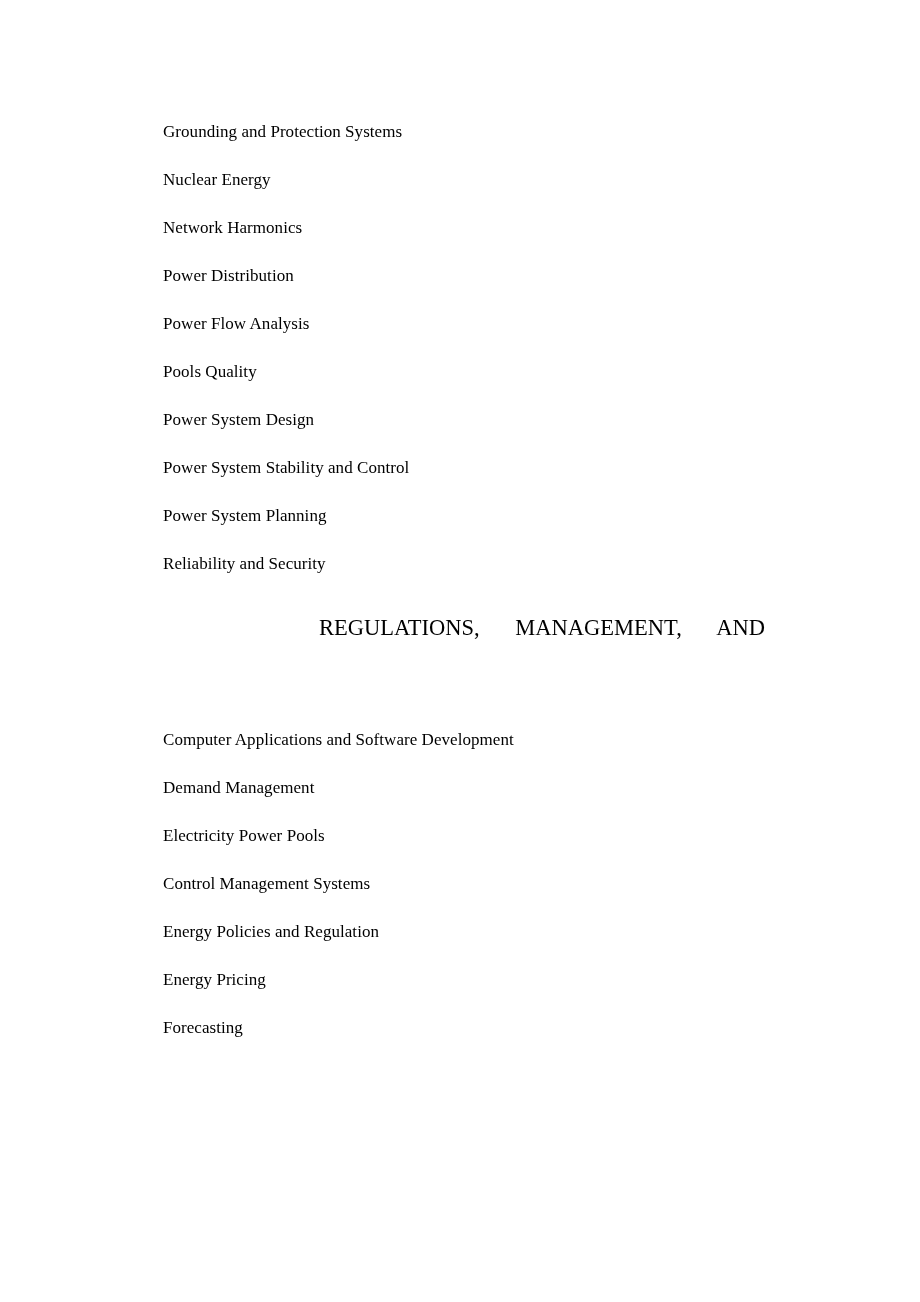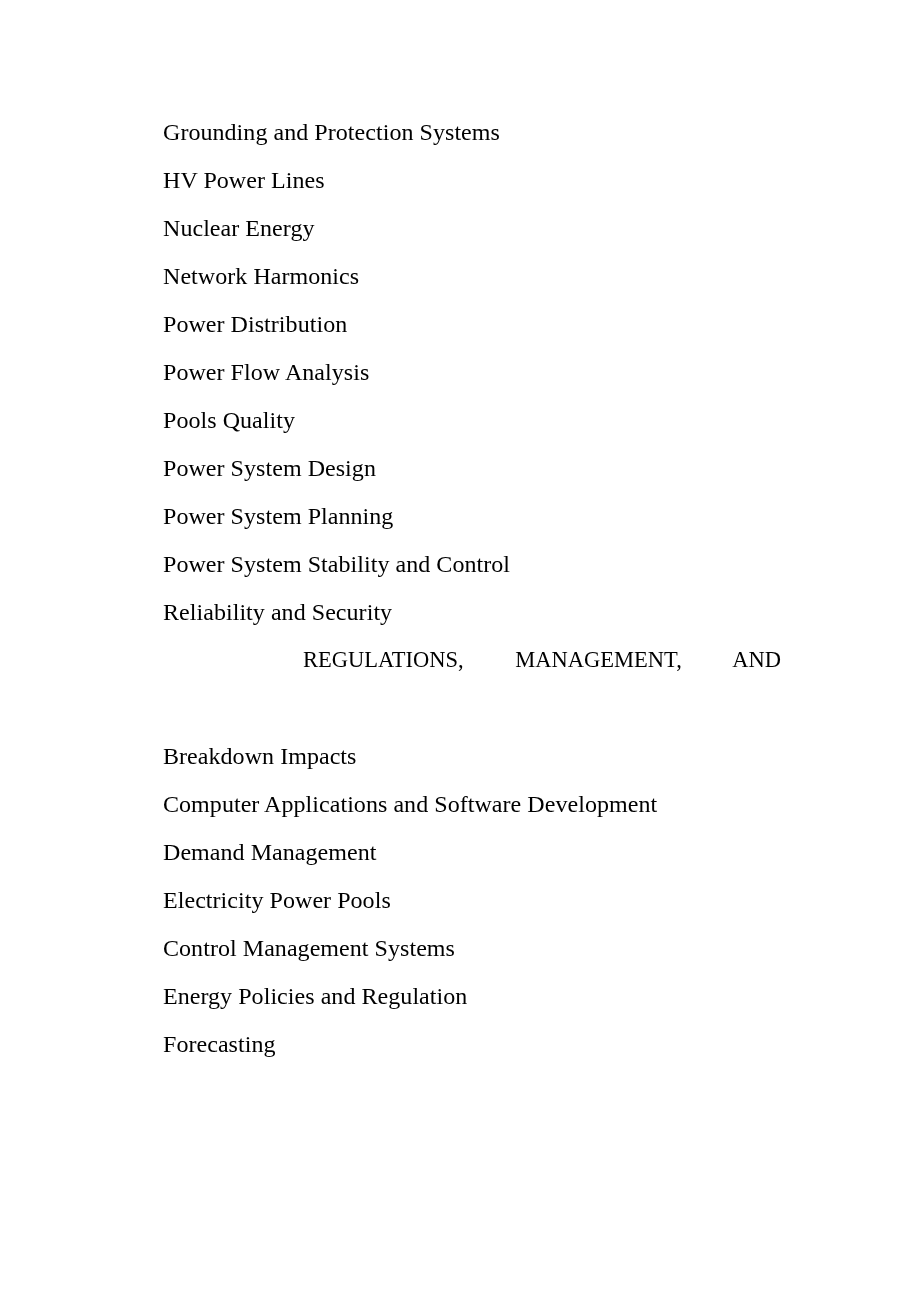--- a/index.html
+++ b/index.html
@@ -27,28 +27,28 @@
     width: 643px; 
   }
   .topic-list {
     list-style: none;
     margin: 0;
     padding: 0;
   }
   .topic-item {
     margin: 0;
     padding: 0 0 0 25px;          
-    font-size: 24px;
+    font-size: 17px;
     line-height: 48px;
     height: 48px;
     white-space: nowrap;
     letter-spacing: 0.05px;
   }
   .section-heading {
-    margin: 0;
+    margin: 16px;
     padding: 0;
     font-size: 22.5px;
     line-height: 48px;
     font-weight: normal;
     text-align: justify;
     text-align-last: left;
     text-indent: 165px;           
     word-spacing: 0.5px;
   }
   
@@ -68,42 +68,41 @@
   }
 </style>
 </head>
 <body>
 
 <div class="page">
   <div class="content">
 
     <ul class="topic-list">
       <li class="topic-item">Grounding and Protection Systems</li>
-      <li class="topic-item">HV Power Lines</li>
       <li class="topic-item">Nuclear Energy</li>
       <li class="topic-item">Network Harmonics</li>
       <li class="topic-item">Power Distribution</li>
       <li class="topic-item">Power Flow Analysis</li>
       <li class="topic-item">Pools Quality</li>
       <li class="topic-item">Power System Design</li>
+      <li class="topic-item">Power System Stability and Control</li>
       <li class="topic-item">Power System Planning</li>
-      <li class="topic-item">Power System Stability and Control</li>
       <li class="topic-item">Reliability and Security</li>
     </ul>
 
     <p class="section-heading">
       <span class="just-line"><span>REGULATIONS,</span>
         <span>MANAGEMENT,</span>
         <span>AND</span></span>
     </p>
 
     <ul class="topic-list">
-      <li class="topic-item">Breakdown Impacts</li>
       <li class="topic-item">Computer Applications and Software Development</li>
       <li class="topic-item">Demand Management</li>
       <li class="topic-item">Electricity Power Pools</li>
       <li class="topic-item">Control Management Systems</li>
       <li class="topic-item">Energy Policies and Regulation</li>
+      <li class="topic-item">Energy Pricing</li>
       <li class="topic-item">Forecasting</li>
     </ul>
 
   </div>
 </div>
 
 </body></html>

